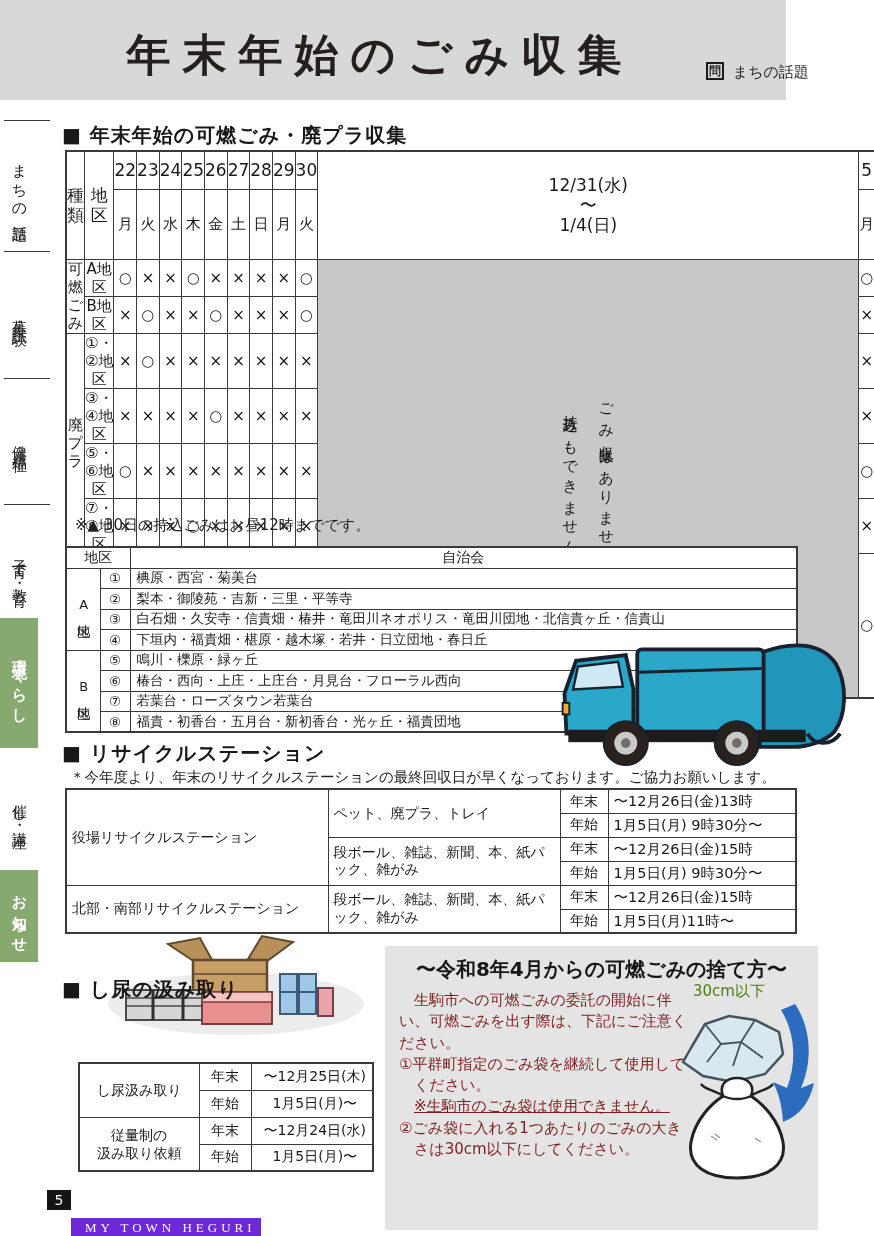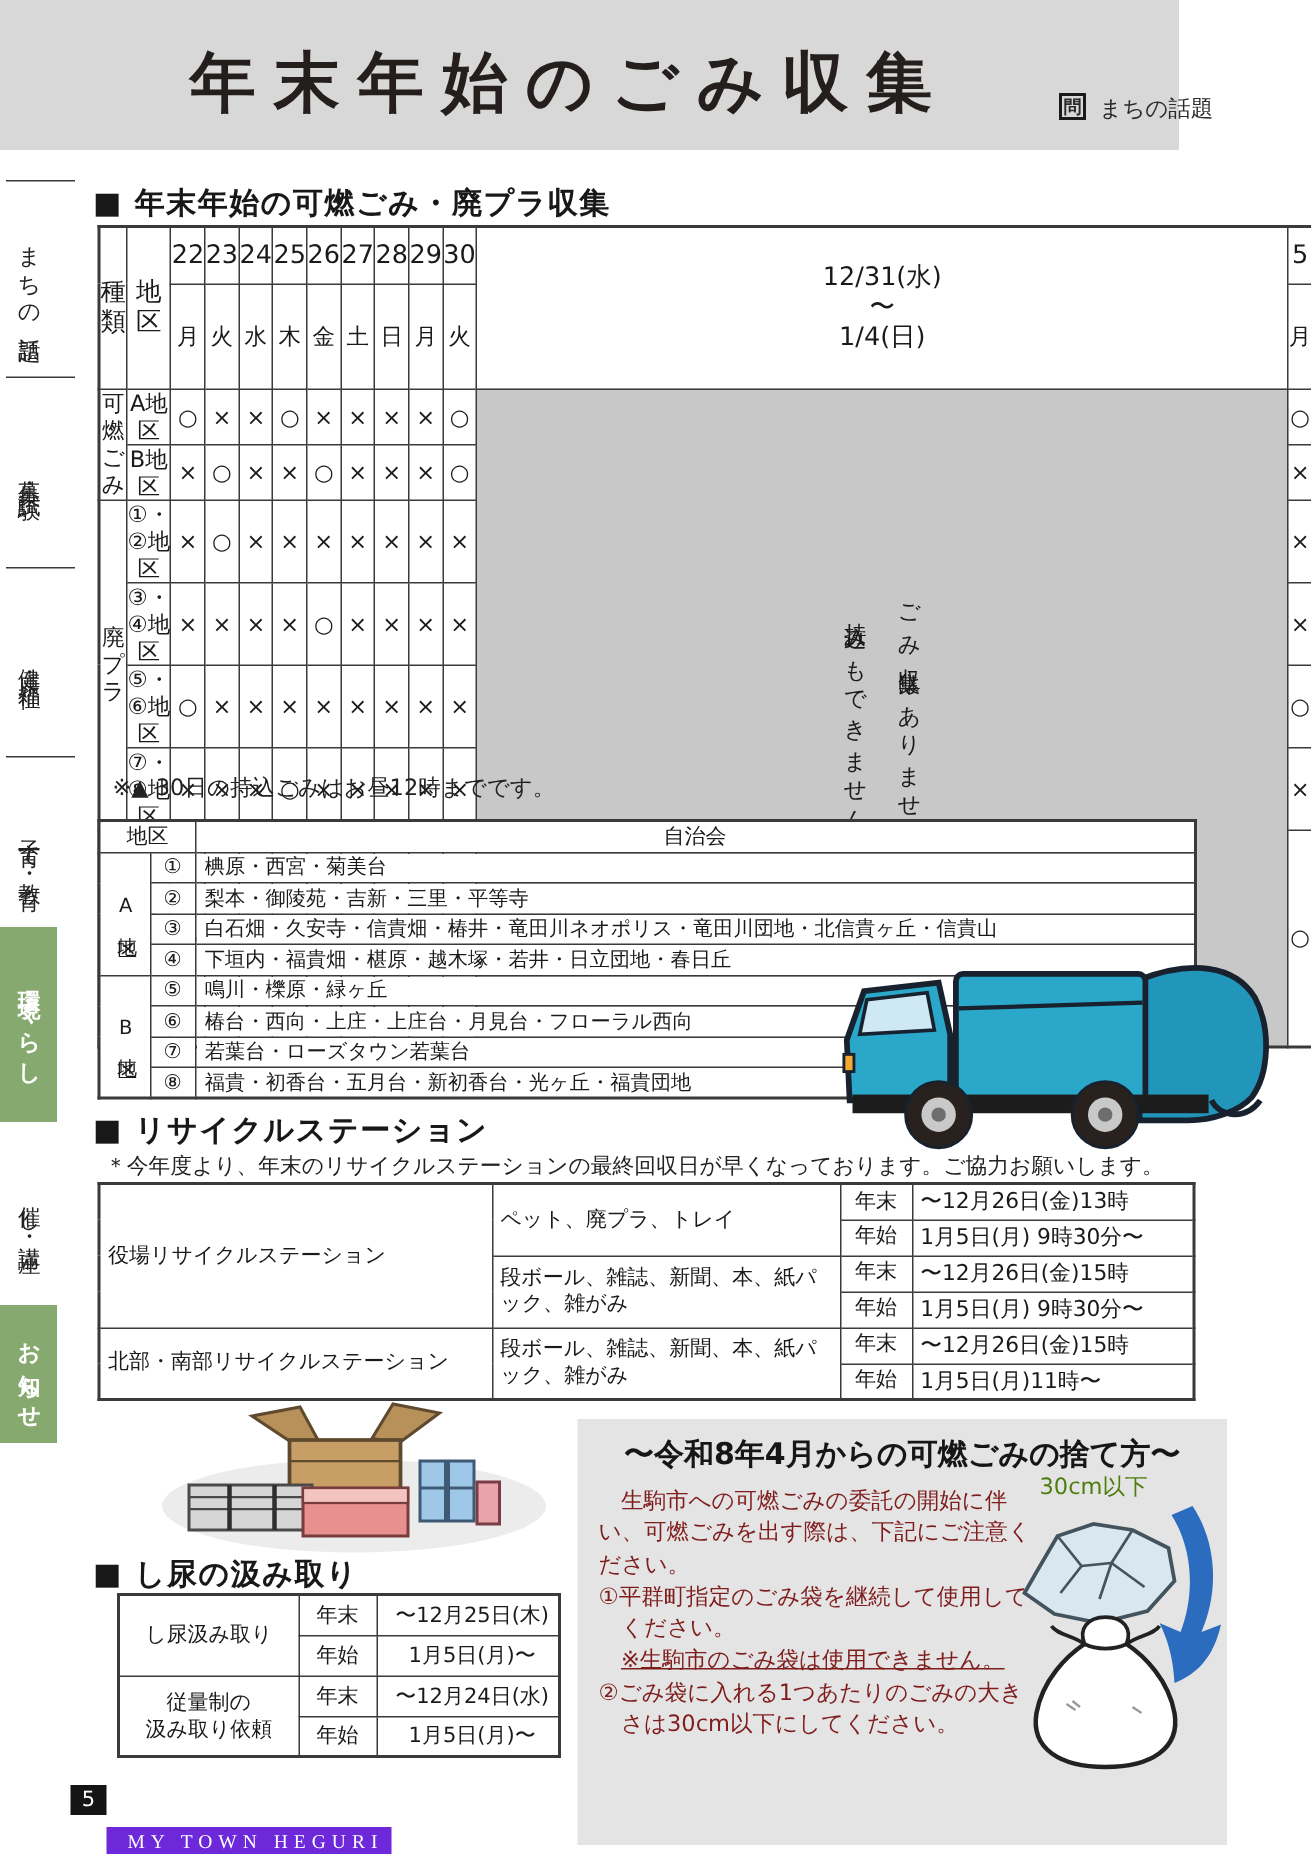--- a/index.html
+++ b/index.html
@@ -391,21 +391,21 @@
     <line x1="85" y1="58" x2="85" y2="88" stroke="#2e2e2e" stroke-width="3"></line>
     <rect x="104" y="60" width="70" height="32" fill="#e89090" stroke="#7a3d3d" stroke-width="2"></rect>
     <rect x="104" y="60" width="70" height="10" fill="#f4c5c0" stroke="#7a3d3d" stroke-width="1.5"></rect>
     <rect x="182" y="42" width="17" height="40" fill="#9ec7e8" stroke="#3f5a74" stroke-width="2"></rect>
     <rect x="201" y="42" width="17" height="40" fill="#9ec7e8" stroke="#3f5a74" stroke-width="2"></rect>
     <rect x="220" y="56" width="15" height="28" fill="#e8a3ab" stroke="#7a3d47" stroke-width="2"></rect>
     <line x1="182" y1="60" x2="199" y2="60" stroke="#3f5a74" stroke-width="2"></line>
     <line x1="201" y1="60" x2="218" y2="60" stroke="#3f5a74" stroke-width="2"></line>
   </svg>
 
-  <h2 class="sec-h" style="top:1036px;left:62px">■ し尿の汲み取り</h2>
+  <h2 class="sec-h" style="top:976px;left:62px">■ し尿の汲み取り</h2>
 
   <table class="soil">
     <colgroup>
         <col style="width:120px">
         <col style="width:52px">
         <col style="width:122px">
       </colgroup>
     <tbody>
         <tr>
       <td rowspan="2" class="svc" style="white-space: pre-line;">し尿汲み取り</td>

